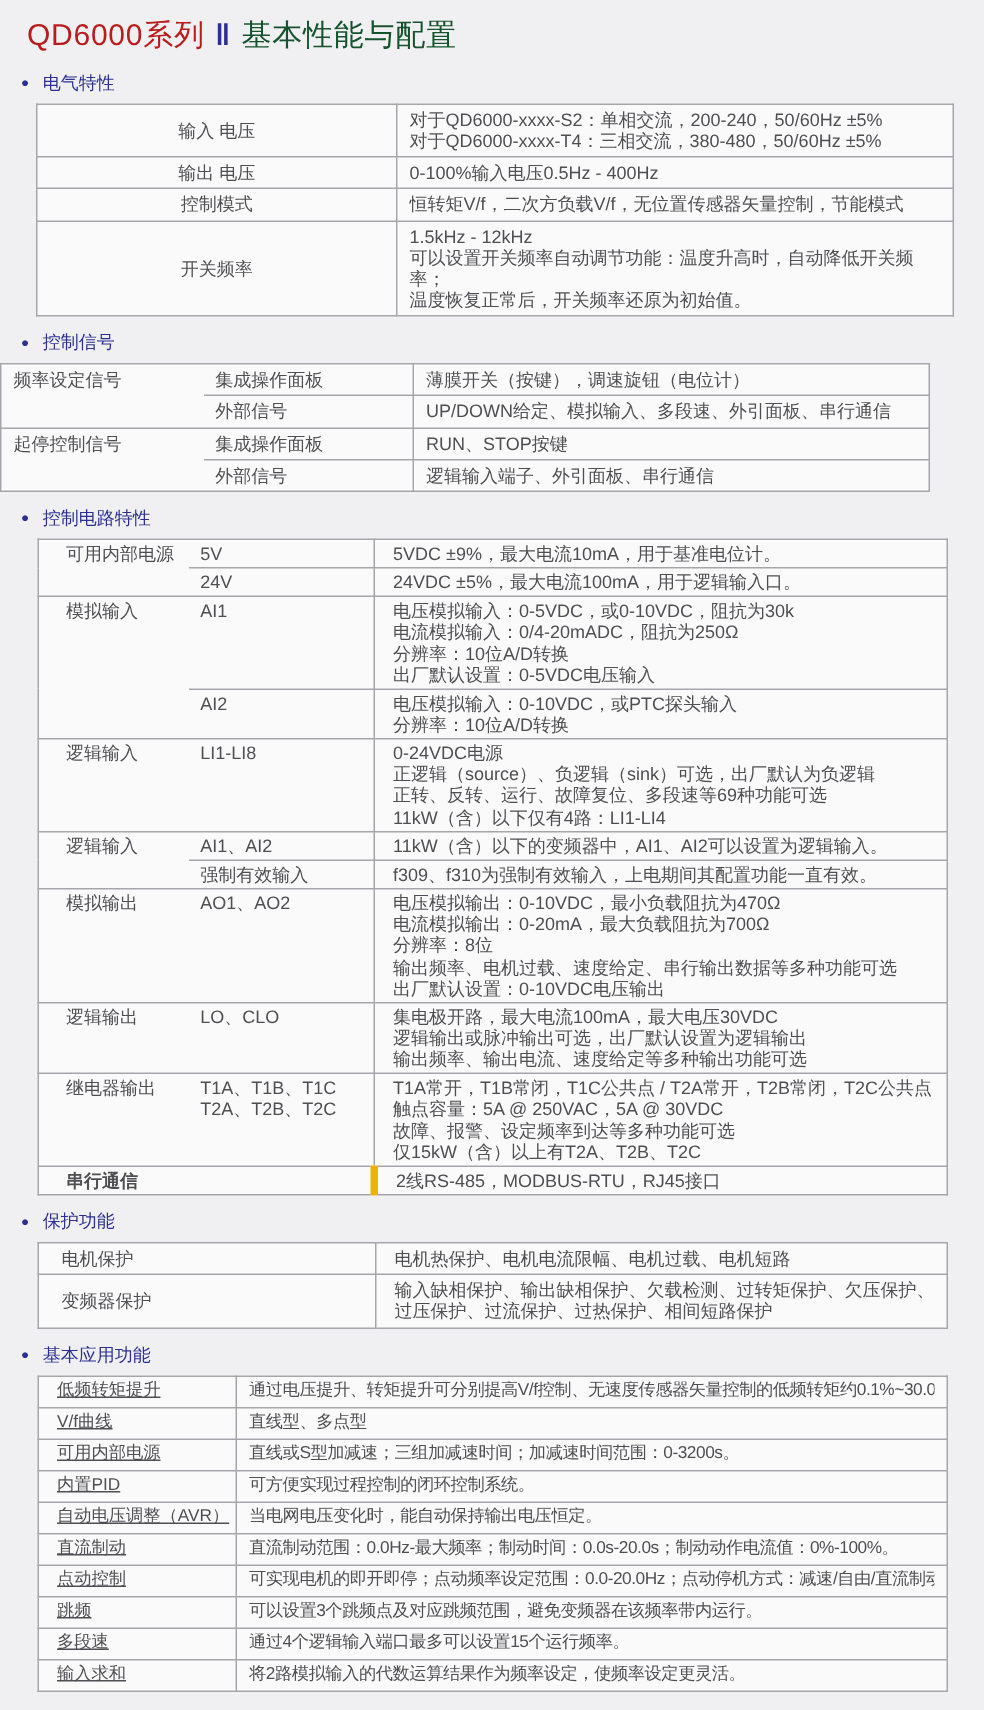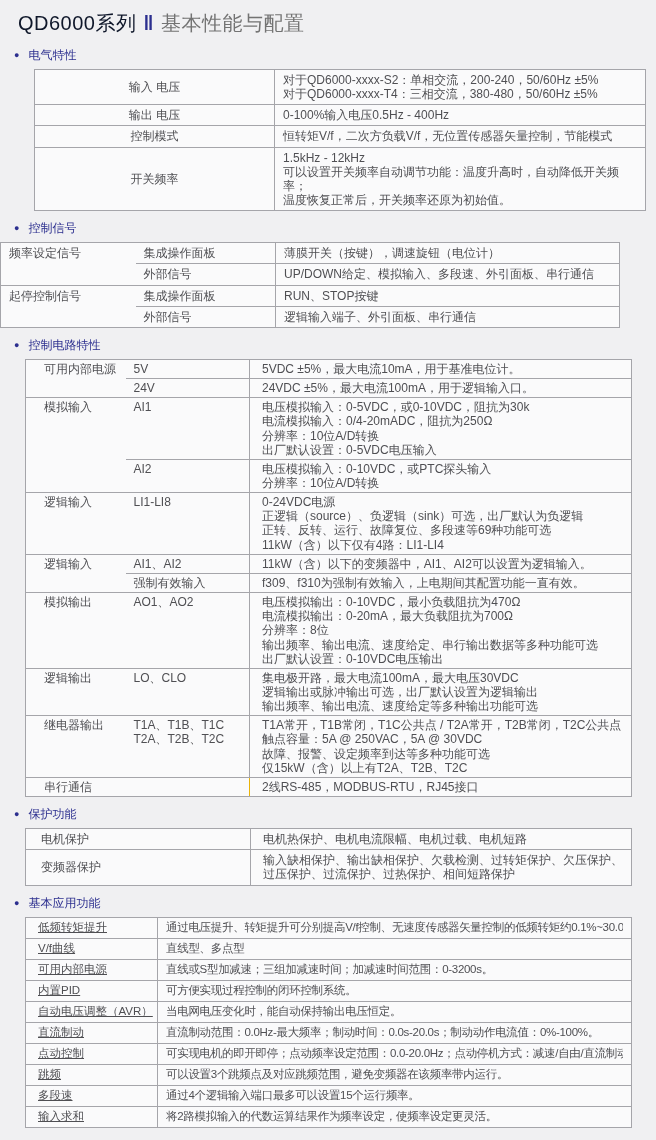--- a/index.html
+++ b/index.html
@@ -5,23 +5,23 @@
   html,body{margin:0;padding:0;}
   body{
     width:656px;height:1140px;overflow:hidden;
     background:#f0f0f2;
     font-family:"Liberation Sans","DejaVu Sans",sans-serif;
     color:#4f4f53;
   }
   .page{padding-top:8px;}
   
   .hdr{margin:2px 0 10px 18px;font-size:20px;letter-spacing:0.5px;}
-  .hdr .series{color:#0f172a;}
+  .hdr .series{color:#b91c1c;}
   .hdr .sep{color:#2c2f8f;margin:0 7px;font-weight:700;}
-  .hdr .sub{color:#737373;}
+  .hdr .sub{color:#14532d;}
   
   .sec{margin:0 0 3px 0;}
   .sec-h{margin:9px 4px 5px 14px;font-size:12px;color:#2c2f8f;}
   .bullet{font-size:9px;vertical-align:1px;margin-right:9px;color:#2c2f8f;}
   
   table.spec{
     border-collapse:collapse;table-layout:fixed;
     background:#fafafb;font-size:12px;
     border:1px solid #8f8f96;
     margin-bottom:6px;
@@ -31,23 +31,23 @@
     border:1px solid #a5a5aa;
     padding:3px 8px;
     vertical-align:top;
     line-height:1.18;
     overflow-wrap:break-word;
   }
   .spec td div{min-height:14px;}
   
   .grouped .c1{border-right:none;}
   .grouped .c2{border-left:none;}
-  .grouped .c-span{border-right:1px solid #eab308;}
-  
-  .t-electrical{width:612px;margin-left:34px;}
+  .grouped .c-span{border-right:5px solid #eab308;font-weight:bold;}
+  
+  .t-electrical{width:612px;margin-left:24px;}
   .t-electrical .c1{width:240px;text-align:center;vertical-align:middle;}
   .t-electrical .c2{}
   
   .t-control-signals{width:620px;}
   .t-control-signals .c1{width:135px;}
   .t-control-signals .c2{width:140px;}
   
   .t-control-circuit,.t-protection,.t-basic-functions,.t-environment{width:607px;margin-left:25px;}
   .t-control-circuit td{padding-top:2px;padding-bottom:2px;}
   .t-control-circuit .c1{width:100px;padding-left:18px;}
@@ -161,21 +161,21 @@
         <table class="spec grouped t-control-circuit">
           <tbody>
             <tr>
               <td class="c1" rowspan="2">
                 <div>可用内部电源</div>
               </td>
               <td class="c2">
                 <div>5V</div>
               </td>
               <td class="c3">
-                <div>5VDC ±5%，最大电流10mA，用于基准电位计。</div>
+                <div>5VDC ±9%，最大电流10mA，用于基准电位计。</div>
               </td>
             </tr>
             <tr>
               <td class="c2">
                 <div>24V</div>
               </td>
               <td class="c3">
                 <div>24VDC ±5%，最大电流100mA，用于逻辑输入口。</div>
               </td>
             </tr>
@@ -239,21 +239,21 @@
               <td class="c1" rowspan="1">
                 <div>模拟输出</div>
               </td>
               <td class="c2">
                 <div>AO1、AO2</div>
               </td>
               <td class="c3">
                 <div>电压模拟输出：0-10VDC，最小负载阻抗为470Ω</div>
                 <div>电流模拟输出：0-20mA，最大负载阻抗为700Ω</div>
                 <div>分辨率：8位</div>
-                <div>输出频率、输出电流、速度给定、串行输出数据等多种功能可选</div>
+                <div>输出频率、电机过载、速度给定、串行输出数据等多种功能可选</div>
                 <div>出厂默认设置：0-10VDC电压输出</div>
               </td>
             </tr>
             <tr>
               <td class="c1" rowspan="1">
                 <div>逻辑输出</div>
               </td>
               <td class="c2">
                 <div>LO、CLO</div>
               </td>

